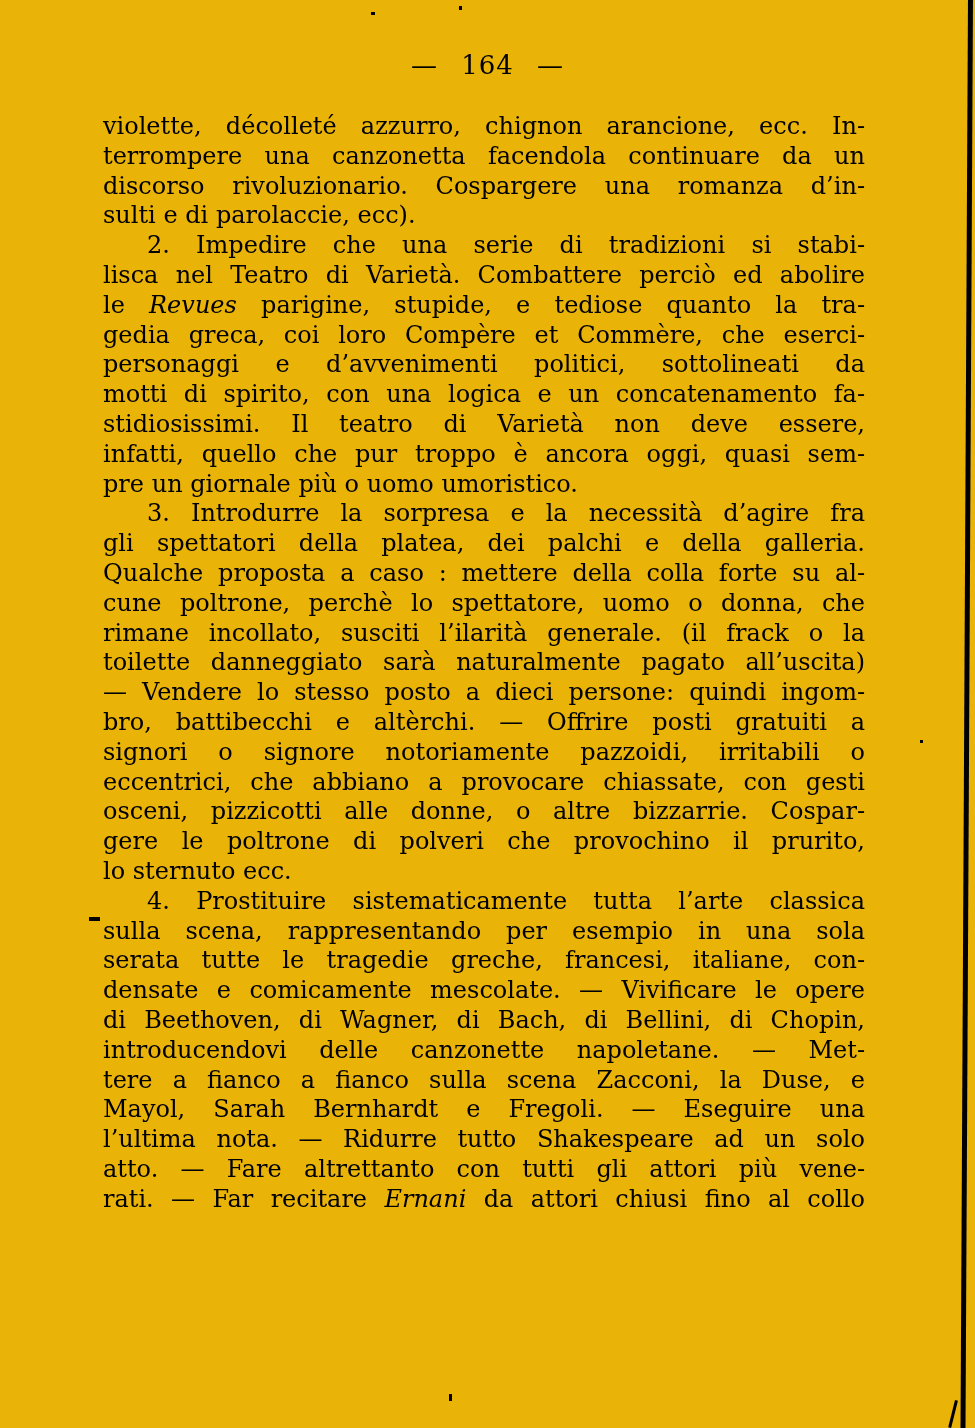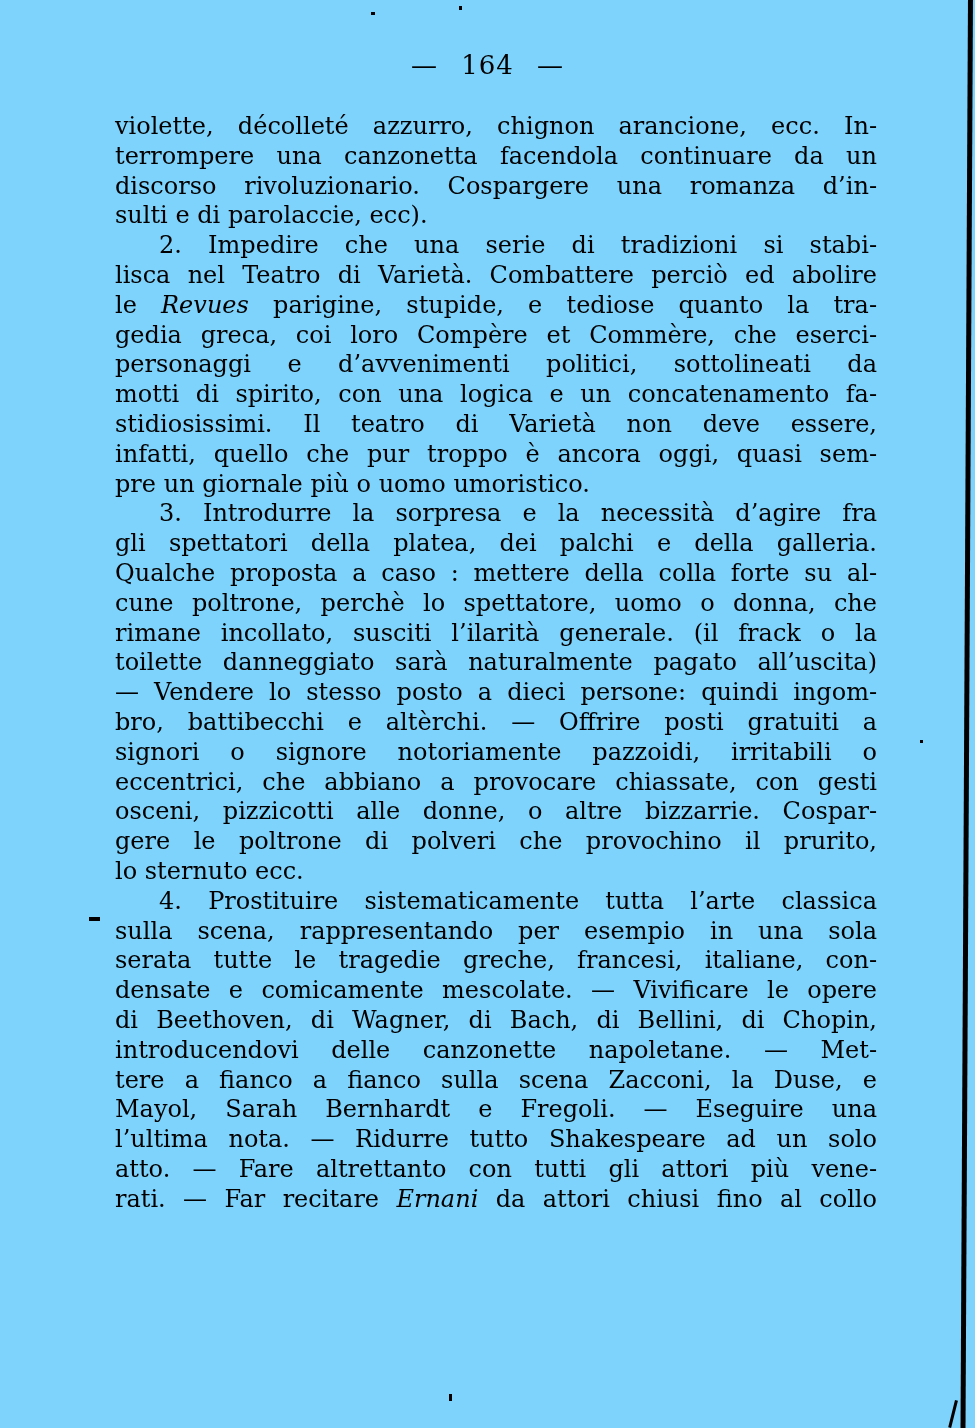--- a/index.html
+++ b/index.html
@@ -4,21 +4,21 @@
 <style>
   html, body {
     margin: 0;
     padding: 0;
     background: #ffffff;
   }
   .page {
     position: relative;
     width: 975px;
     height: 1428px;
-    background: #7dd3fc;
+    background: #eab308;
     color: #000000;
     font-family: "DejaVu Serif", serif;
     overflow: hidden;
   }
   .page-number {
     position: absolute;
     top: 50px;
     left: 0;
     width: 975px;
     text-align: center;
@@ -26,21 +26,20 @@
     word-spacing: 14px;
     letter-spacing: 1px;
   }
   .text-block {
     position: absolute;
     top: 112px;
     left: 103px;
     width: 762px;
     font-size: 24px;
     line-height: 29.8px;
-    margin-left: 12px;
   }
   .line {
     text-align: justify;
     text-align-last: justify;
   }
   .line.end {
     text-align-last: left;
   }
   .line.indent {
     text-indent: 44px;

